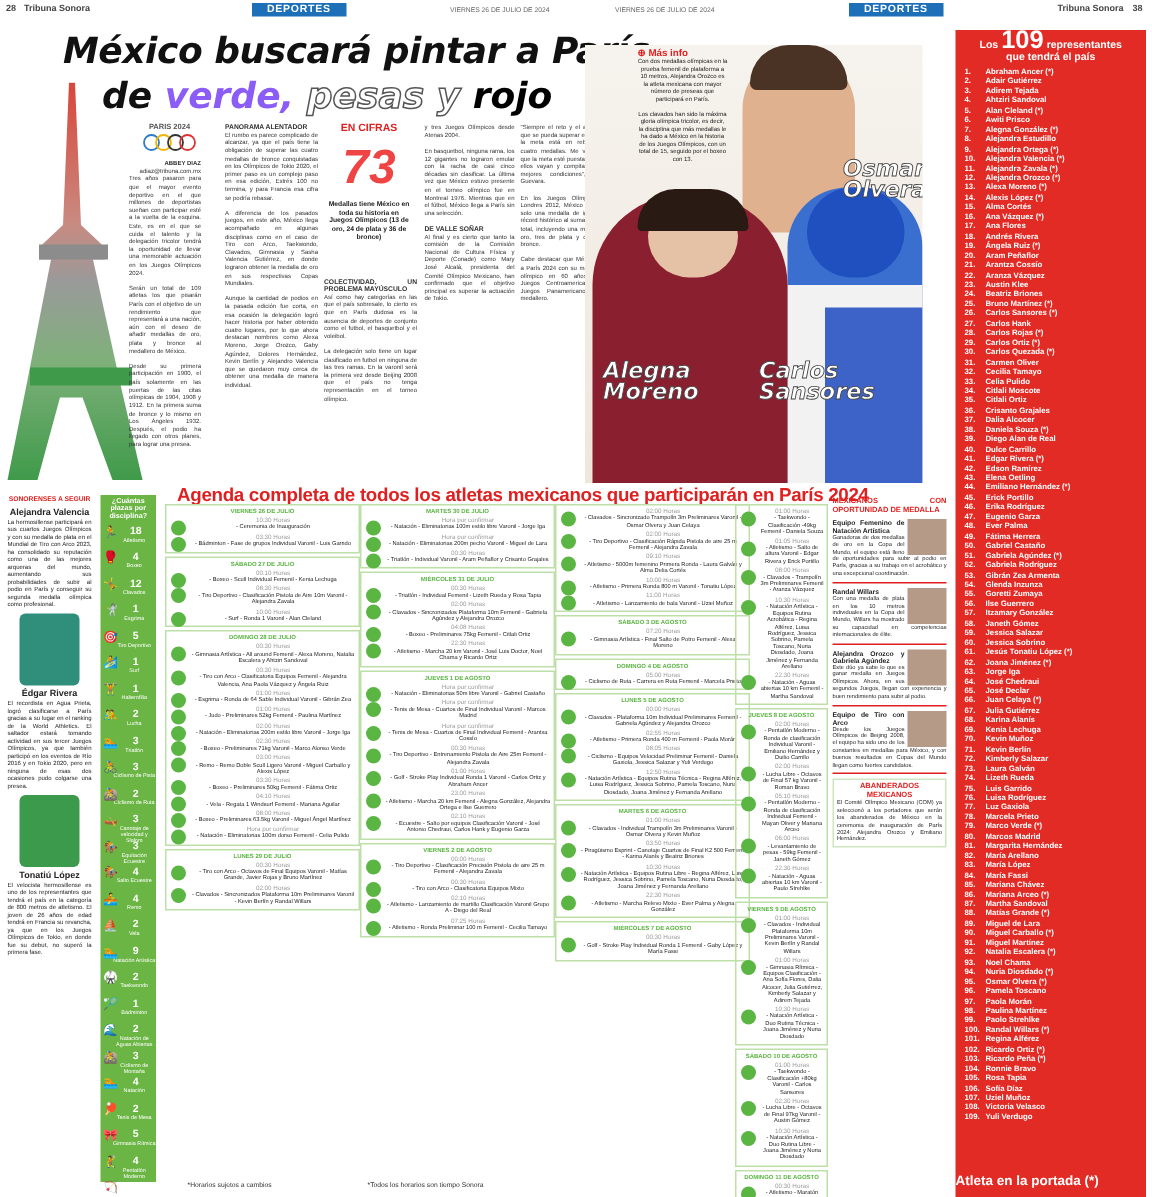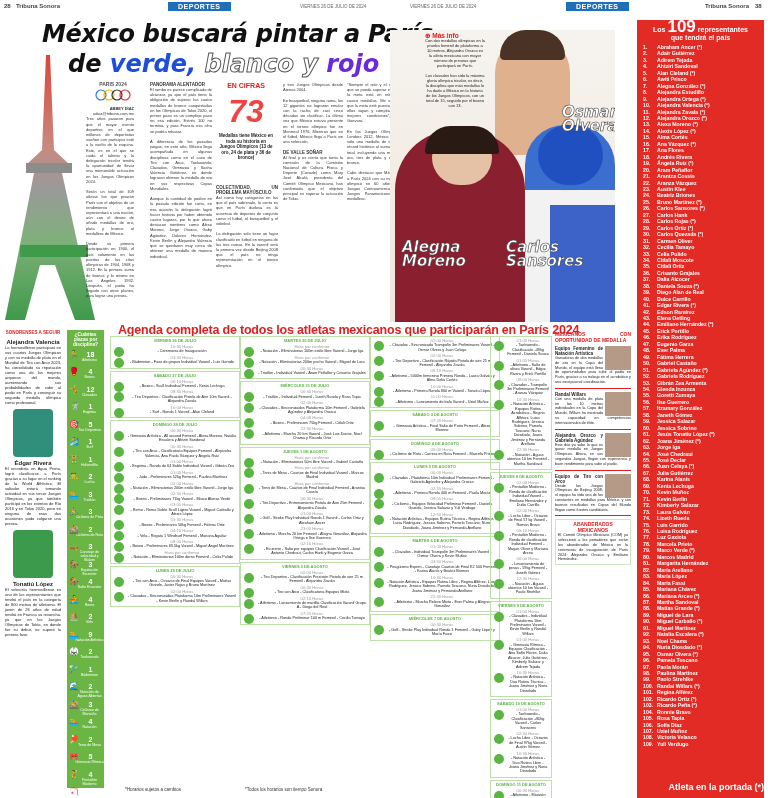--- a/index.html
+++ b/index.html
@@ -3,21 +3,21 @@
 <meta charset="utf-8">
 <style>
 *{box-sizing:border-box;margin:0;padding:0}
 body{width:768px;height:798px;overflow:hidden;background:#fff;font-family:"Liberation Sans",sans-serif;color:#222;position:relative}
 .hdr{position:absolute;top:0;left:0;width:768px;height:14px;font-size:6px;color:#444}
 .hdr .pg{position:absolute;top:3px;font-weight:bold}
 .hdr .badge{position:absolute;top:2px;background:#1d6fb8;color:#fff;font-weight:bold;font-size:7px;padding:1px 10px;letter-spacing:.5px}
 .hdr .date{position:absolute;top:4px;font-size:4.5px;color:#666}
 .title1{position:absolute;top:20px;left:42px;font-family:"DejaVu Sans",sans-serif;font-weight:bold;font-style:italic;font-size:24px;color:#111;letter-spacing:-.3px}
 .title2{position:absolute;top:50px;left:68px;font-family:"DejaVu Sans",sans-serif;font-weight:bold;font-style:italic;font-size:24px;color:#111}
-.title2 .g{color:#1d4ed8}.title2 .w{color:#fff;-webkit-text-stroke:1px #555}.title2 .r{color:#6d28d9}
+.title2 .g{color:#8b5cf6}.title2 .w{color:#fff;-webkit-text-stroke:1px #555}.title2 .r{color:#000000}
 .tower{position:absolute;left:0;top:55px;width:110px;height:265px}
 .col{position:absolute;font-size:4px;line-height:5.2px;color:#333;text-align:justify}
 .subh{font-weight:bold;font-size:4.5px;text-transform:uppercase;line-height:5px}
 .logo{position:absolute;left:92px;top:80px;width:42px;height:24px}
 .cifras{position:absolute;left:218px;top:82px;width:56px;text-align:center}
 .cifras .lab{color:#e02020;font-size:7px;font-weight:bold}
 .cifras .num{color:#ef4444;font-size:32px;font-weight:bold;font-style:italic;line-height:44px}
 .cifras .txt{font-size:4.5px;font-weight:bold;line-height:5.5px}
 .masinfo{position:absolute;left:425px;top:33px;width:60px;font-size:4px;line-height:5px;text-align:center}
 .masinfo .mt{color:#e02020;font-weight:bold;font-size:6.5px;text-align:left}
@@ -31,21 +31,21 @@
 .ph-carlos-helmet{position:absolute;left:148px;top:95px;width:65px;height:60px;border-radius:30px;background:#2050c0}
 .ph-carlos-body{position:absolute;left:135px;top:160px;width:90px;height:140px;background:#f2f2f2}
 .ph-carlos-vest{position:absolute;left:160px;top:175px;width:65px;height:120px;background:#3d63c9}
 .name-tag{position:absolute;font-family:"DejaVu Sans",sans-serif;font-style:italic;font-weight:bold;font-size:15px;color:#fff;-webkit-text-stroke:.6px #444;line-height:14px}
 .redlist{position:absolute;left:637px;top:20px;width:127px;height:778px;background:#e32b25;color:#fff;padding:3px 6px}
 .redlist .hd{text-align:center;font-weight:bold;font-size:7px;line-height:8px}
 .redlist .hd b{font-size:17px}
 .redlist ol{list-style:none;margin-top:2px}
 .redlist li{font-size:5.2px;line-height:6.45px;font-weight:bold;white-space:nowrap}
 .redlist li span.n{display:inline-block;width:14px}
-.redlist .ft{position:absolute;bottom:6px;left:0;width:100%;text-align:right;font-weight:bold;font-size:9px}
+.redlist .ft{position:absolute;bottom:6px;left:0;width:100%;text-align:left;font-weight:bold;font-size:9px}
 .agenda-title{position:absolute;left:118px;top:323px;font-size:12.5px;font-weight:bold;color:#e02020;letter-spacing:-.2px}
 .side-l{position:absolute;left:0;top:330px;width:66px;height:468px;font-size:4px;line-height:5px;text-align:justify;padding:0 5px}
 .side-l .sh{color:#e02020;font-weight:bold;text-align:center;font-size:4.5px;line-height:5.5px}
 .side-l .nm{font-weight:bold;font-size:6px;text-align:center;margin-top:4px}
 .athlete-img{height:48px;margin:4px auto;width:40px;border-radius:4px}
 .green-col{position:absolute;left:67px;top:330px;width:37px;height:458px;background:#6ab543;color:#fff;text-align:center;font-size:3.6px;line-height:4px;padding-top:2px}
 .green-col .h{font-weight:bold;font-size:4.8px;line-height:5.2px;margin-bottom:3px}
 .green-col .it{height:17.5px;position:relative}
 .green-col .it .ic{position:absolute;left:2px;top:2px;font-size:8px}
 .green-col .it .c{font-size:7px;font-weight:bold;line-height:7px;padding-left:10px}
@@ -73,21 +73,21 @@
   <span class="badge" style="left:168px">DEPORTES</span>
   <span class="date" style="left:300px">VIERNES 26 DE JULIO DE 2024</span>
   <span class="date" style="left:410px">VIERNES 26 DE JULIO DE 2024</span>
   <span class="badge" style="left:566px">DEPORTES</span>
   <span class="pg" style="left:705px">Tribuna Sonora</span>
   <span class="pg" style="left:755px">38</span>
 </div>
 
 <div class="title1">México buscará pintar a París</div>
 <div class="title2">
-  <span>de </span><span class="g">verde,</span> <span class="w">blanco y</span> <span class="r">rojo</span>
+  <span>de </span><span class="g">verde,</span> <span class="w">pesas y</span> <span class="r">rojo</span>
 </div>
 
 <svg class="tower" viewBox="0 0 110 265">
   <defs>
       <linearGradient id="tg" x1="0" y1="0" x2="0" y2="1">
     <stop offset="0" stop-color="#d9463a"></stop>
         <stop offset=".35" stop-color="#c98a80"></stop>
         <stop offset=".5" stop-color="#9a9a9a"></stop>
         <stop offset=".7" stop-color="#7fb07a"></stop>
         <stop offset="1" stop-color="#3f9a4a"></stop>

